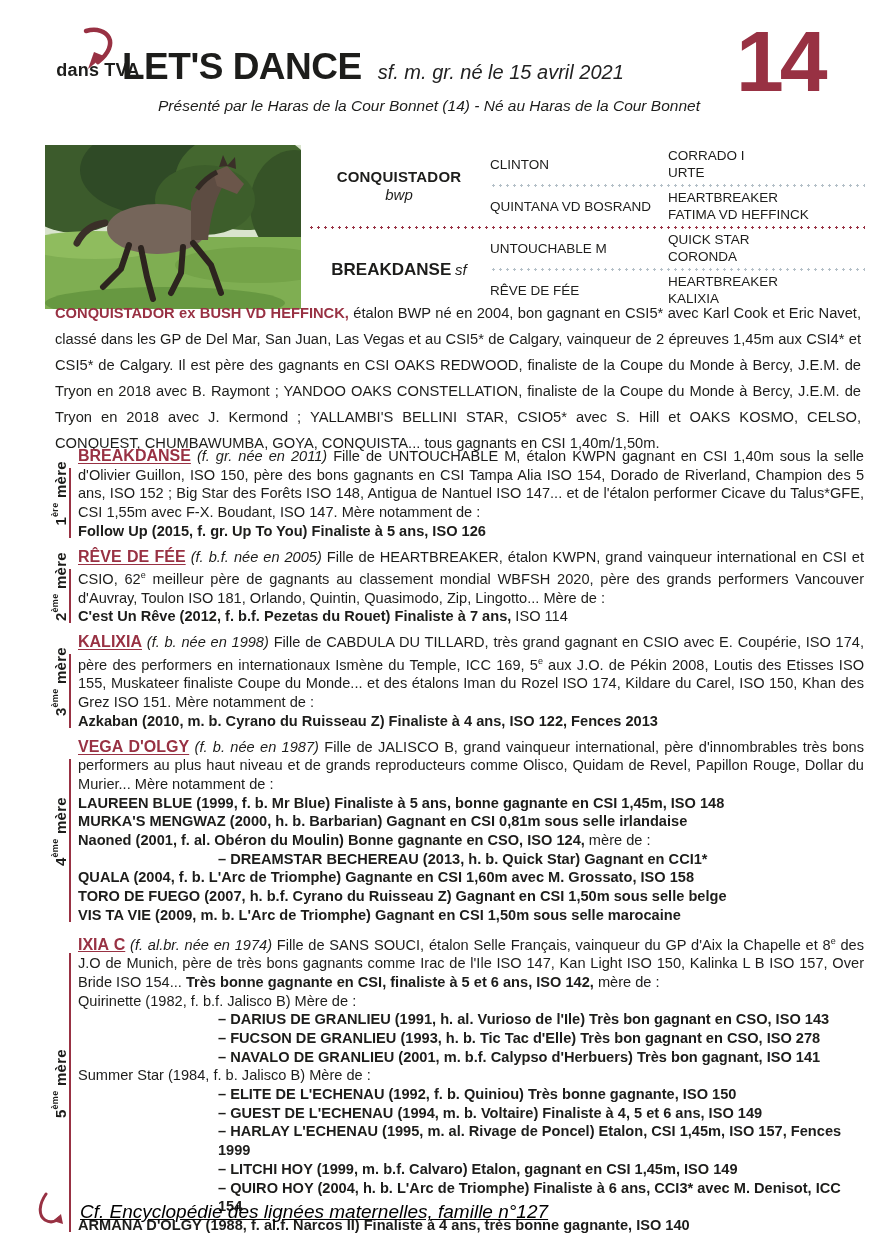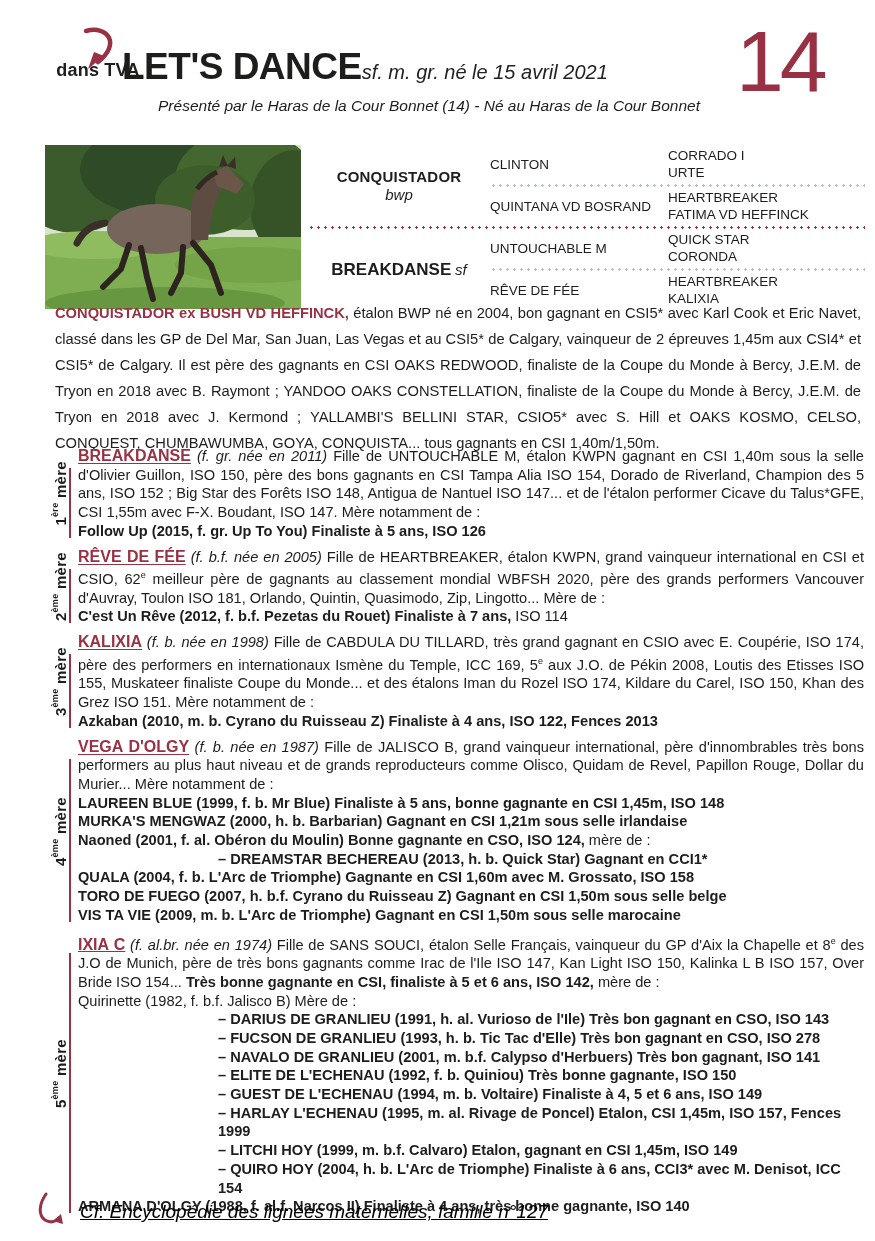--- a/index.html
+++ b/index.html
@@ -6,22 +6,22 @@
   * { margin:0; padding:0; box-sizing:border-box; }
   body { background:#ffffff; font-family:"Liberation Sans", sans-serif; color:var(--ink); }
   .page { position:relative; width:875px; height:1241px; background:#fff; overflow:hidden; }
 
   
   .tva-arrow { position:absolute; left:58px; top:24px; width:66px; height:52px; }
   .tva-label { position:absolute; left:40px; top:60px; width:116px; text-align:center;
                font-weight:bold; font-size:18px; letter-spacing:0.2px; }
   .title-row { position:absolute; left:122px; top:46px; display:flex; align-items:baseline; white-space:nowrap; }
   .page-title { font-size:37px; font-weight:bold; letter-spacing:-0.5px; }
-  .title-details { font-size:20px; font-style:italic; color:#222; }
-  .lot-number { position:absolute; left:736px; top:18px; font-size:86px; font-weight:normal;
+  .title-details { font-size:20px; font-style:italic; margin-left:16px; color:#222; }
+  .lot-number { position:absolute; left:736px; top:18px; font-size:86px; font-weight:bold;
                 color:var(--accent); letter-spacing:-4px; line-height:1; }
   .presenter { position:absolute; left:0; top:97px; width:790px; text-align:center;
                font-style:italic; font-size:15.5px;margin-left:34px; }
 
   
   .photo { position:absolute; left:45px; top:145px; width:256px; height:164px; overflow:hidden; }
 
   
   .ped-table { position:absolute; left:308px; top:145px; width:557px; height:164px;
                font-size:13.5px; }
@@ -193,38 +193,39 @@
           <div class="prog"><span class="b">Azkaban (2010, m. b. Cyrano du Ruisseau Z) Finaliste à 4 ans, ISO 122, Fences 2013</span></div>
         </div>
       </section>
       <section class="sec">
         <div class="sec-label">
           <div class="sec-label-text">4<sup>ème</sup> mère</div>
         </div>
         <div class="sec-content">
           <p class="sec-par"><span class="sec-title">VEGA D'OLGY</span> <span class="birth">(f. b. née en 1987)</span> <span class="r">Fille de JALISCO B, grand vainqueur international, père d'innombrables très bons performers au plus haut niveau et de grands reproducteurs comme Olisco, Quidam de Revel, Papillon Rouge, Dollar du Murier... Mère notamment de :</span></p>
           <div class="prog"><span class="b">LAUREEN BLUE (1999, f. b. Mr Blue) Finaliste à 5 ans, bonne gagnante en CSI 1,45m, ISO 148</span></div>
-          <div class="prog"><span class="b">MURKA'S MENGWAZ (2000, h. b. Barbarian) Gagnant en CSI 1,21m sous selle irlandaise</span></div>
+          <div class="prog"><span class="b">MURKA'S MENGWAZ (2000, h. b. Barbarian) Gagnant en CSI 0,81m sous selle irlandaise</span></div>
           <div class="prog"><span class="b">Naoned (2001, f. al. Obéron du Moulin) Bonne gagnante en CSO, ISO 124,</span><span class="r"> mère de :</span></div>
           <div class="prog indent"><span class="b">– DREAMSTAR BECHEREAU (2013, h. b. Quick Star) Gagnant en CCI1*</span></div>
           <div class="prog"><span class="b">QUALA (2004, f. b. L'Arc de Triomphe) Gagnante en CSI 1,60m avec M. Grossato, ISO 158</span></div>
           <div class="prog"><span class="b">TORO DE FUEGO (2007, h. b.f. Cyrano du Ruisseau Z) Gagnant en CSI 1,50m sous selle belge</span></div>
           <div class="prog"><span class="b">VIS TA VIE (2009, m. b. L'Arc de Triomphe) Gagnant en CSI 1,50m sous selle marocaine</span></div>
         </div>
       </section>
       <section class="sec">
         <div class="sec-label">
           <div class="sec-label-text">5<sup>ème</sup> mère</div>
         </div>
         <div class="sec-content">
           <p class="sec-par"><span class="sec-title">IXIA C</span> <span class="birth">(f. al.br. née en 1974)</span> <span class="r">Fille de SANS SOUCI, étalon Selle Français, vainqueur du GP d'Aix la Chapelle et 8</span><sup>e</sup><span class="r"> des J.O de Munich, père de très bons gagnants comme Irac de l'Ile ISO 147, Kan Light ISO 150, Kalinka L B ISO 157, Over Bride ISO 154... </span><span class="b">Très bonne gagnante en CSI, finaliste à 5 et 6 ans, ISO 142,</span><span class="r"> mère de :</span></p>
           <div class="prog"><span class="r">Quirinette (1982, f. b.f. Jalisco B) Mère de :</span></div>
           <div class="prog indent"><span class="b">– DARIUS DE GRANLIEU (1991, h. al. Vurioso de l'Ile) Très bon gagnant en CSO, ISO 143</span></div>
           <div class="prog indent"><span class="b">– FUCSON DE GRANLIEU (1993, h. b. Tic Tac d'Elle) Très bon gagnant en CSO, ISO 278</span></div>
           <div class="prog indent"><span class="b">– NAVALO DE GRANLIEU (2001, m. b.f. Calypso d'Herbuers) Très bon gagnant, ISO 141</span></div>
+          <div class="prog"><span class="r">Summer Star (1984, f. b. Jalisco B) Mère de :</span></div>
           <div class="prog indent"><span class="b">– ELITE DE L'ECHENAU (1992, f. b. Quiniou) Très bonne gagnante, ISO 150</span></div>
           <div class="prog indent"><span class="b">– GUEST DE L'ECHENAU (1994, m. b. Voltaire) Finaliste à 4, 5 et 6 ans, ISO 149</span></div>
           <div class="prog indent"><span class="b">– HARLAY L'ECHENAU (1995, m. al. Rivage de Poncel) Etalon, CSI 1,45m, ISO 157, Fences 1999</span></div>
           <div class="prog indent"><span class="b">– LITCHI HOY (1999, m. b.f. Calvaro) Etalon, gagnant en CSI 1,45m, ISO 149</span></div>
           <div class="prog indent"><span class="b">– QUIRO HOY (2004, h. b. L'Arc de Triomphe) Finaliste à 6 ans, CCI3* avec M. Denisot, ICC 154</span></div>
           <div class="prog"><span class="b">ARMANA D'OLGY (1988, f. al.f. Narcos II) Finaliste à 4 ans, très bonne gagnante, ISO 140</span></div>
         </div>
       </section>
     </div>
 

